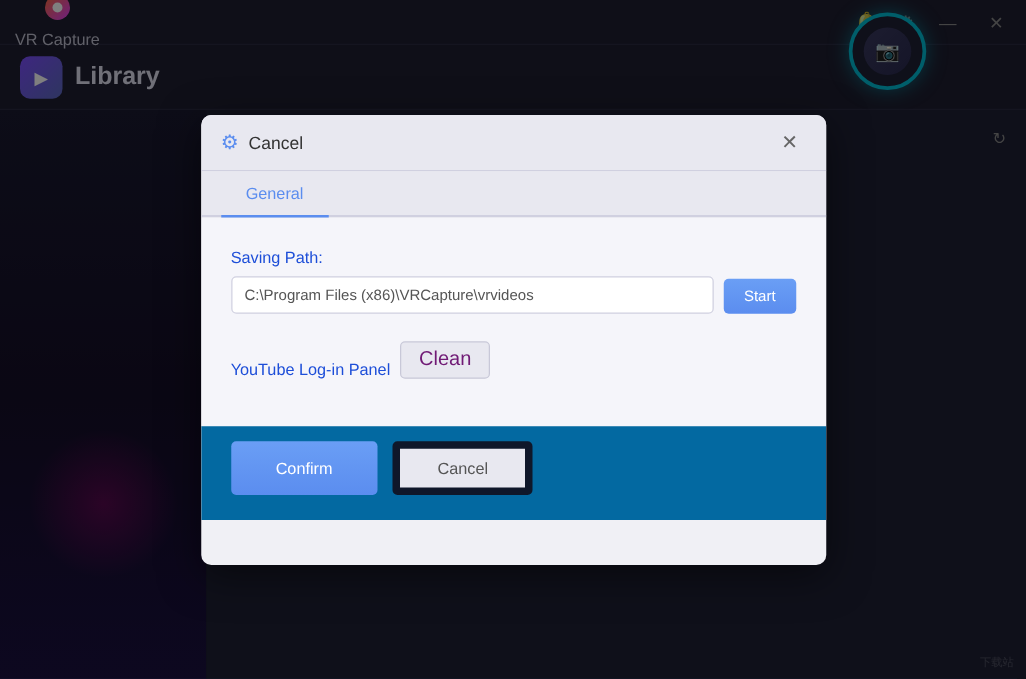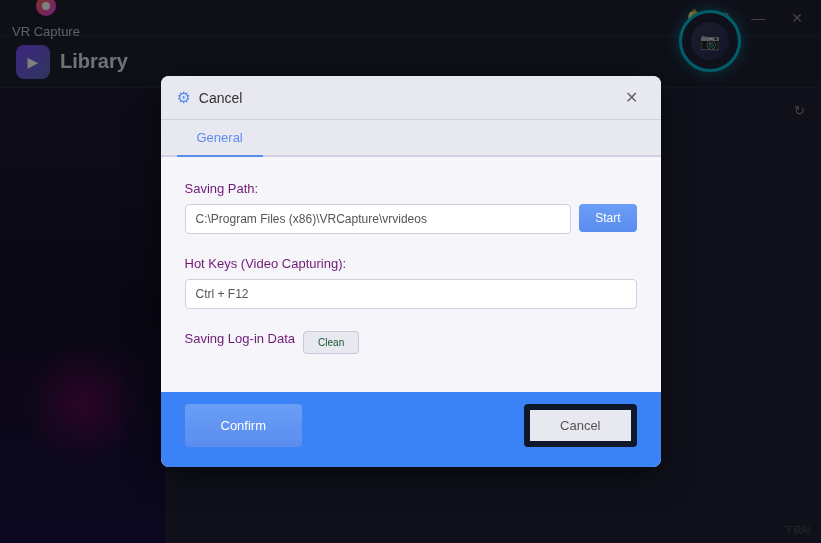--- a/index.html
+++ b/index.html
@@ -277,27 +277,27 @@
     .dialog-body {
       padding: 24px 24px 16px 24px;
       background: #f5f5fa;
     }
 
     .form-group {
       margin-bottom: 22px;
     }
     .form-label {
       font-size: 13px;
-      color: #701a75;
+      color: #1d4ed8;
       margin-bottom: 8px;
       font-weight: 500;
     }
     .form-row {
       display: flex;
-      align-items: flex-start;
+      align-items: flex-end;
       gap: 8px;
     }
     .form-input {
       flex: 1;
       background: #fff;
       border: 1px solid #d0d0e0;
       border-radius: 4px;
       padding: 7px 10px;
       font-size: 12px;
       color: #555;
@@ -309,35 +309,35 @@
       border: none;
       border-radius: 4px;
       padding: 7px 16px;
       font-size: 12px;
       cursor: pointer;
       white-space: nowrap;
     }
 
     .btn-clean {
       background: #e8e8f0;
-      color: #14532d;
+      color: #701a75;
       border: 1px solid #c8c8d8;
       border-radius: 4px;
       padding: 5px 14px;
-      font-size: 10px;
+      font-size: 16px;
       cursor: pointer;
     }
 
     
     .dialog-footer {
       padding: 12px 24px 20px 24px;
       display: flex;
-      justify-content: space-between;
-      gap: 28px;
-      background: #3b82f6;
+      justify-content: flex-start;
+      gap: 12px;
+      background: #0369a1;
     }
     .btn-confirm {
       background: linear-gradient(180deg, #6a9ef5, #5b8def);
       color: white;
       border: none;
       border-radius: 4px;
       padding: 8px 36px;
       font-size: 13px;
       cursor: pointer;
     }
@@ -469,30 +469,24 @@
     <div class="dialog-body">
 
       <div class="form-group">
         <div class="form-label">Saving Path:</div>
         <div class="form-row">
           <input type="text" class="form-input" value="C:\Program Files (x86)\VRCapture\vrvideos" style="">
           <button class="btn-change">Start</button>
         </div>
       </div>
 
-      <div class="form-group">
-        <div class="form-label">Hot Keys (Video Capturing):</div>
-        <div class="form-row">
-          <input type="text" class="form-input" value="Ctrl + F12" style="">
-        </div>
-      </div>
 
       <div class="form-group">
         <div class="form-row">
-          <span class="form-label" style="margin-bottom:0;">Saving Log-in Data</span>
+          <span class="form-label" style="margin-bottom:0;">YouTube Log-in Panel</span>
           <button class="btn-clean">Clean</button>
         </div>
       </div>
     </div>
 
     <div class="dialog-footer">
       <button class="btn-confirm">Confirm</button>
       <button class="btn-cancel">Cancel</button>
     </div>
   </div>

